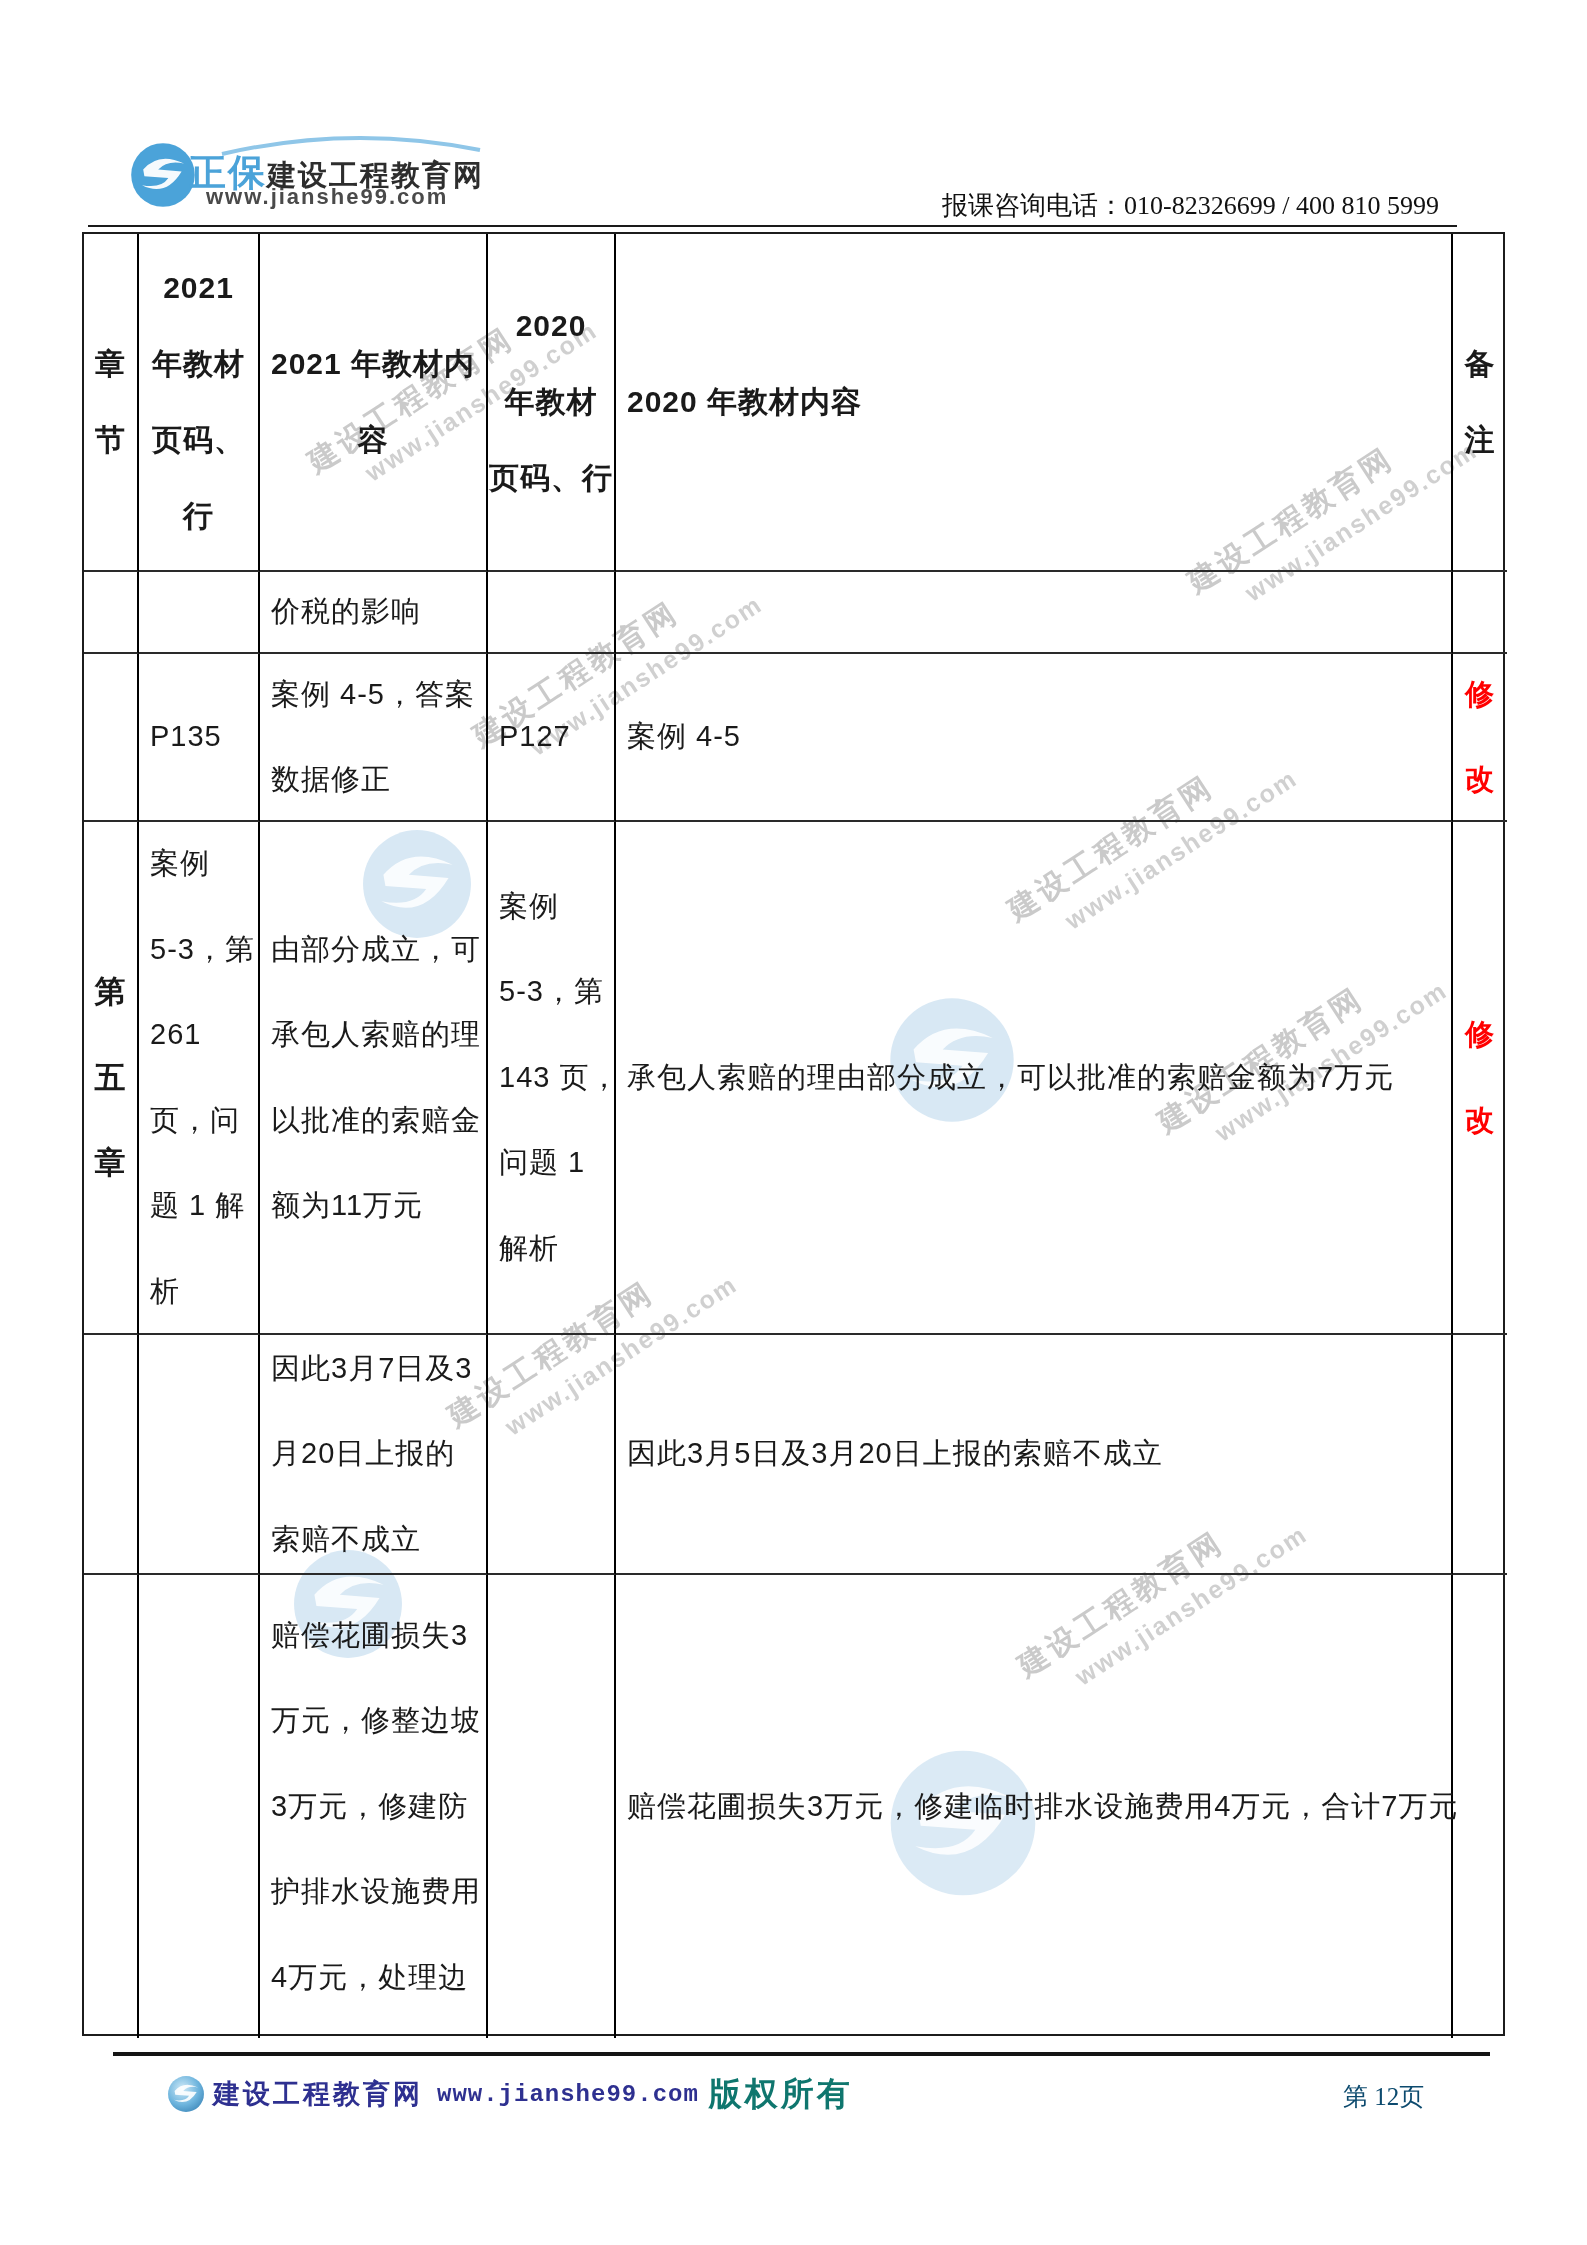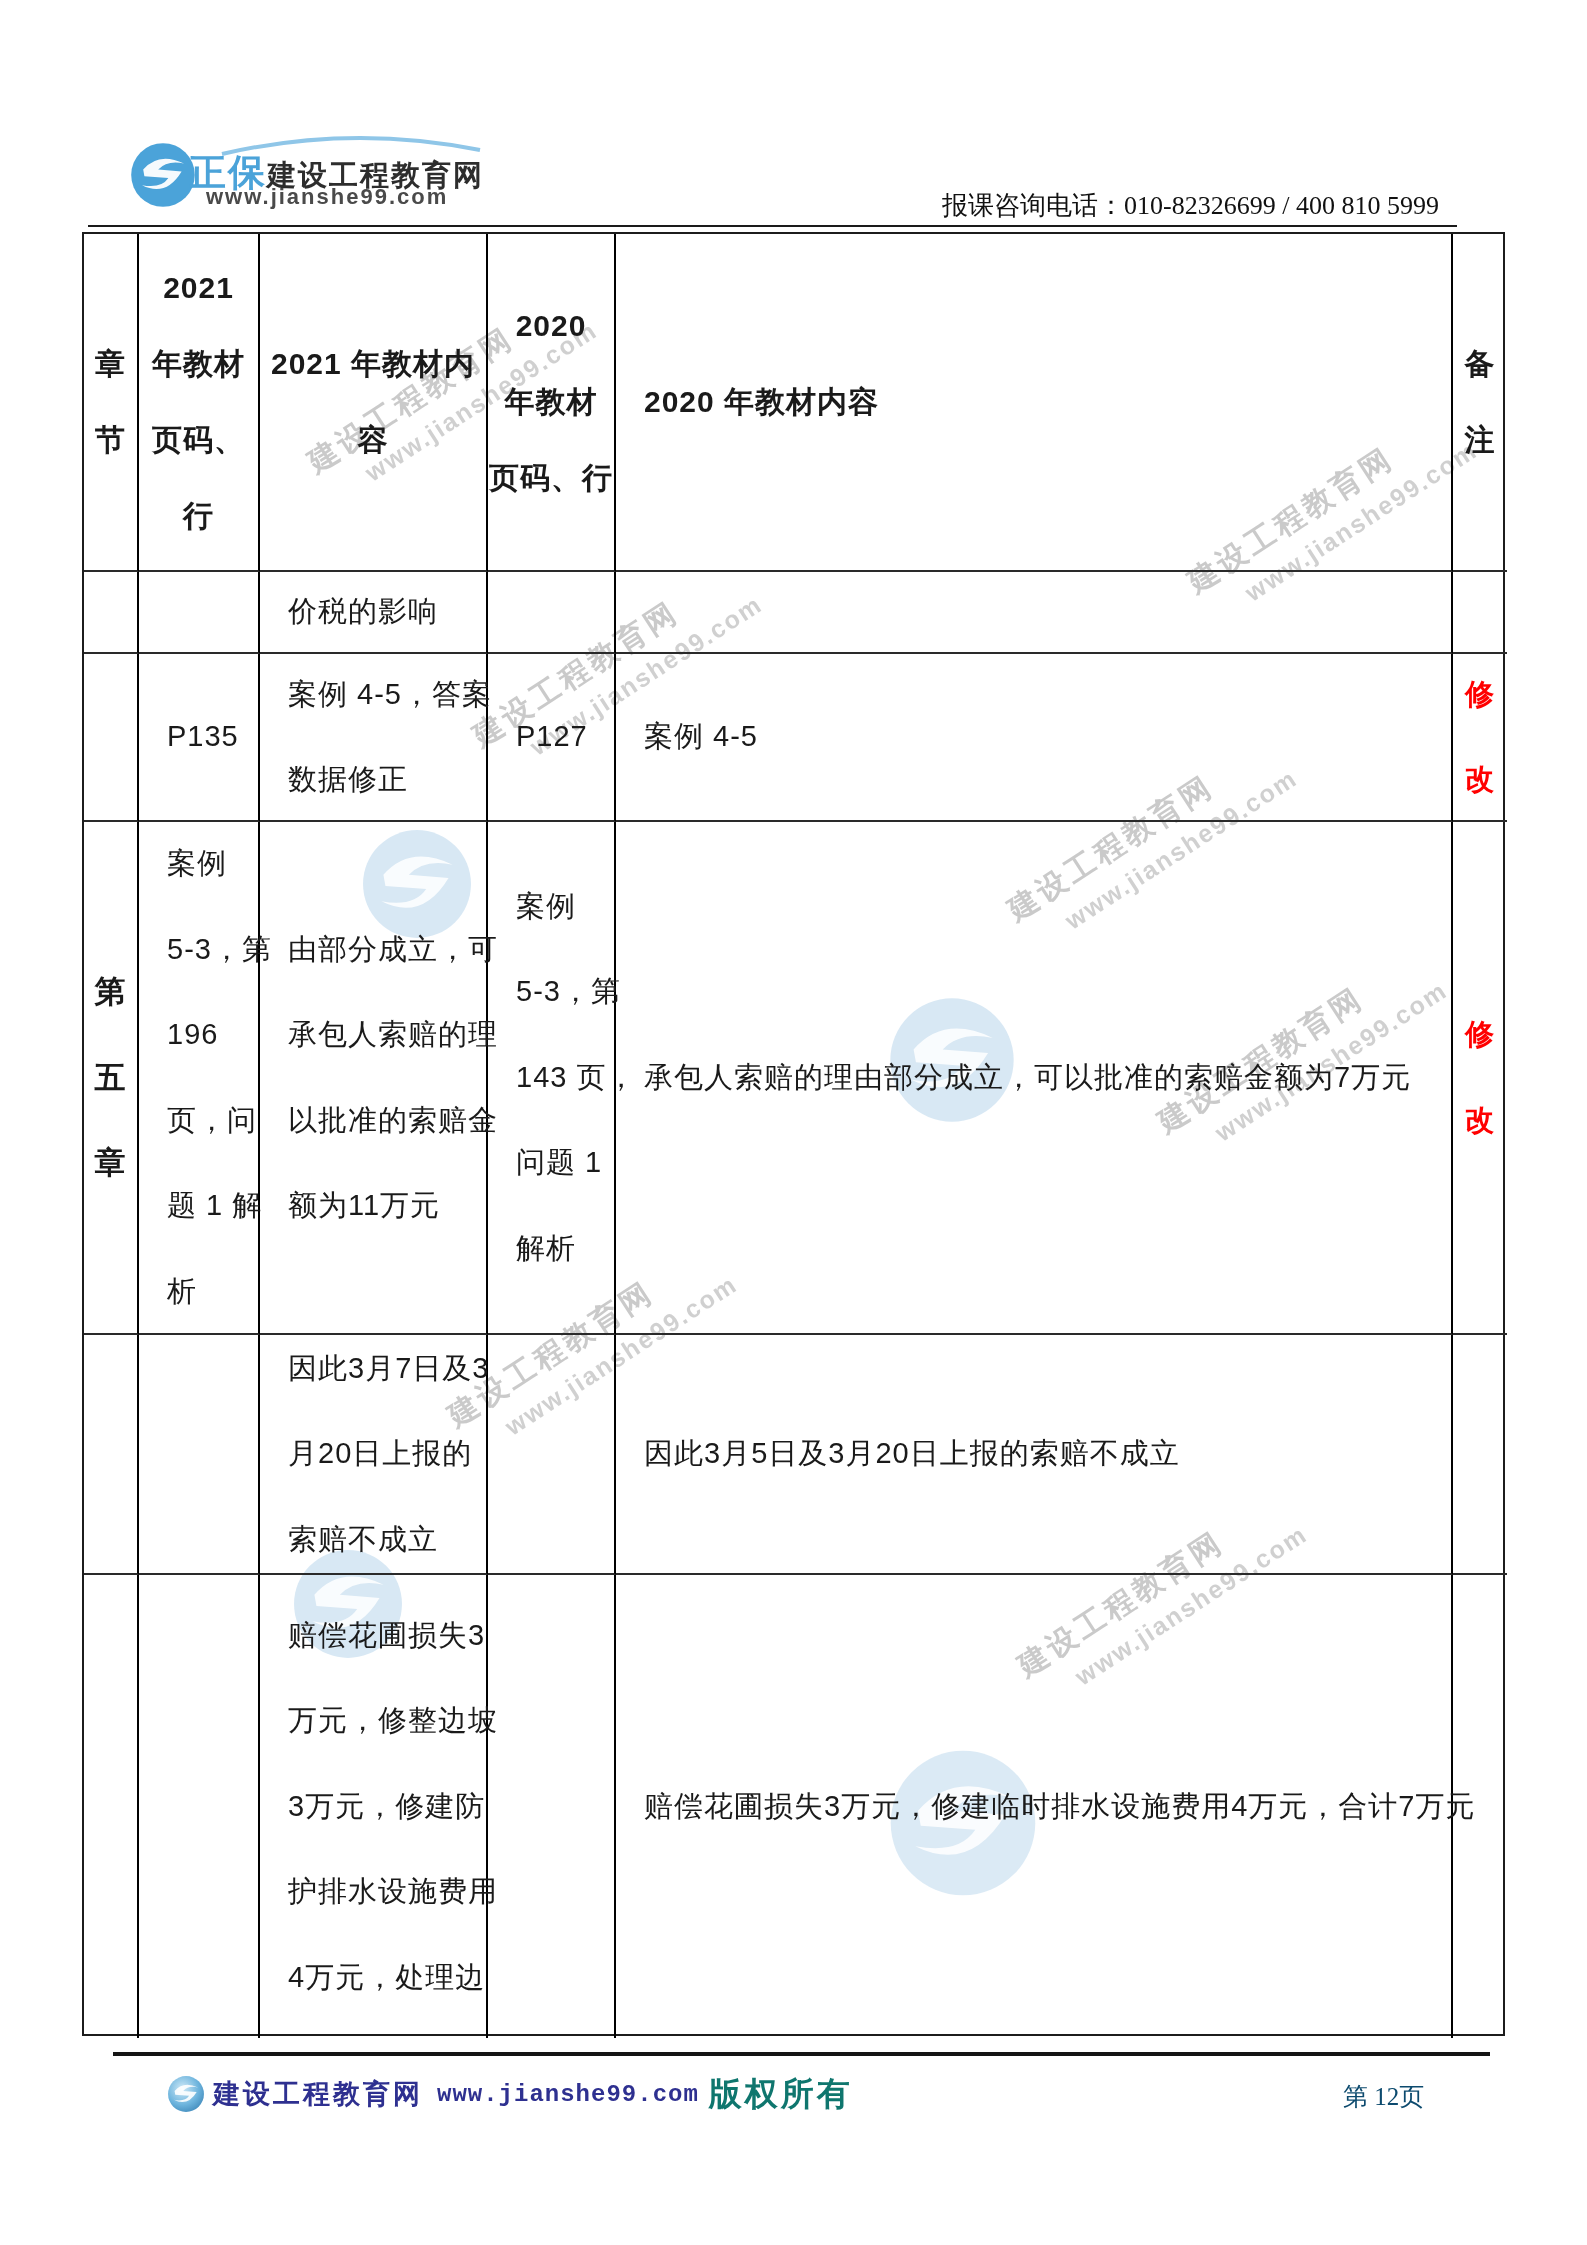--- a/index.html
+++ b/index.html
@@ -37,21 +37,21 @@
   .cell{
     box-sizing:border-box;border-right:2px solid #000000;border-bottom:2px solid #2a2a2a;
     display:flex;flex-direction:column;justify-content:center;
     font-size:29px;line-height:85.5px;letter-spacing:1px;
   }
   .cell.lc{border-right:none;}
   .cell.lr{border-bottom:none;text-align:center;}
   .cell .ln{display:block;white-space:nowrap;}
   .cell.h{font-weight:700;line-height:76px;font-size:30px;}
   .cell.ac{align-items:center;text-align:center;}
-  .cell.al{align-items:flex-start;padding-left:28px;}
+  .cell.al{align-items:flex-start;padding-left:11px;}
   .cell.chap{font-weight:700;font-size:31px;}
   .cell.red{color:#ff0000;font-weight:700;}
 
   
   .footer-rule{position:absolute;left:113px;top:2052px;width:1377px;height:4px;background:#151515;}
   .footer-bar{position:absolute;left:167px;top:2074px;height:40px;display:flex;align-items:center;white-space:nowrap;}
   .footer-logo{width:38px;height:38px;margin-right:8px;}
   .footer-site{font-size:27px;font-weight:700;color:#2e3090;letter-spacing:3px;}
   .footer-url{font-family:"Liberation Mono","DejaVu Sans Mono",monospace;font-size:24px;font-weight:700;
     color:#2e3090;margin:0 10px 0 14px;letter-spacing:1px;}
@@ -182,21 +182,21 @@
     </div>
 
   <div class="cell ac chap">
       <span class="ln">第</span>
       <span class="ln">五</span>
       <span class="ln">章</span>
     </div>
   <div class="cell al">
       <span class="ln">案例</span>
       <span class="ln">5-3，第</span>
-      <span class="ln">196</span>
+      <span class="ln">261</span>
       <span class="ln">页，问</span>
       <span class="ln">题 1 解</span>
       <span class="ln">析</span>
     </div>
   <div class="cell al">
       <span class="ln">由部分成立，可</span>
       <span class="ln">承包人索赔的理</span>
       <span class="ln">以批准的索赔金</span>
       <span class="ln">额为11万元</span>
     </div>

